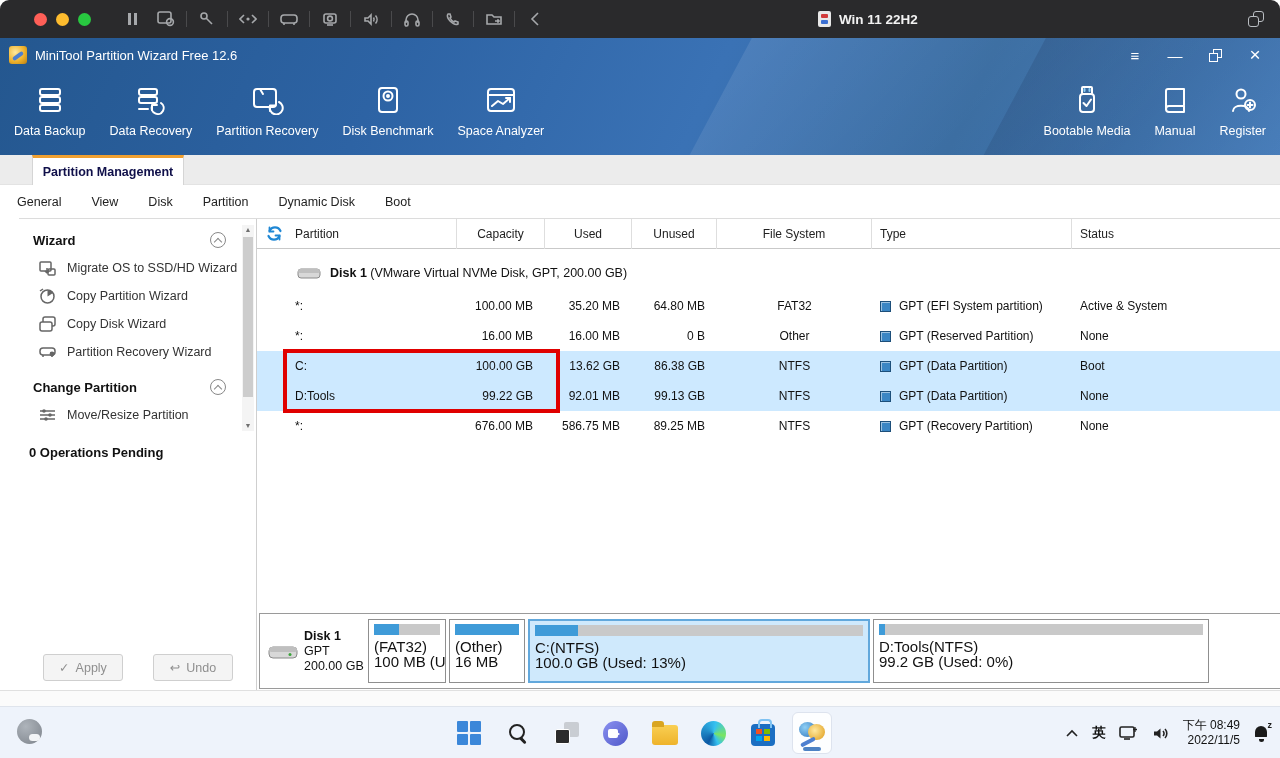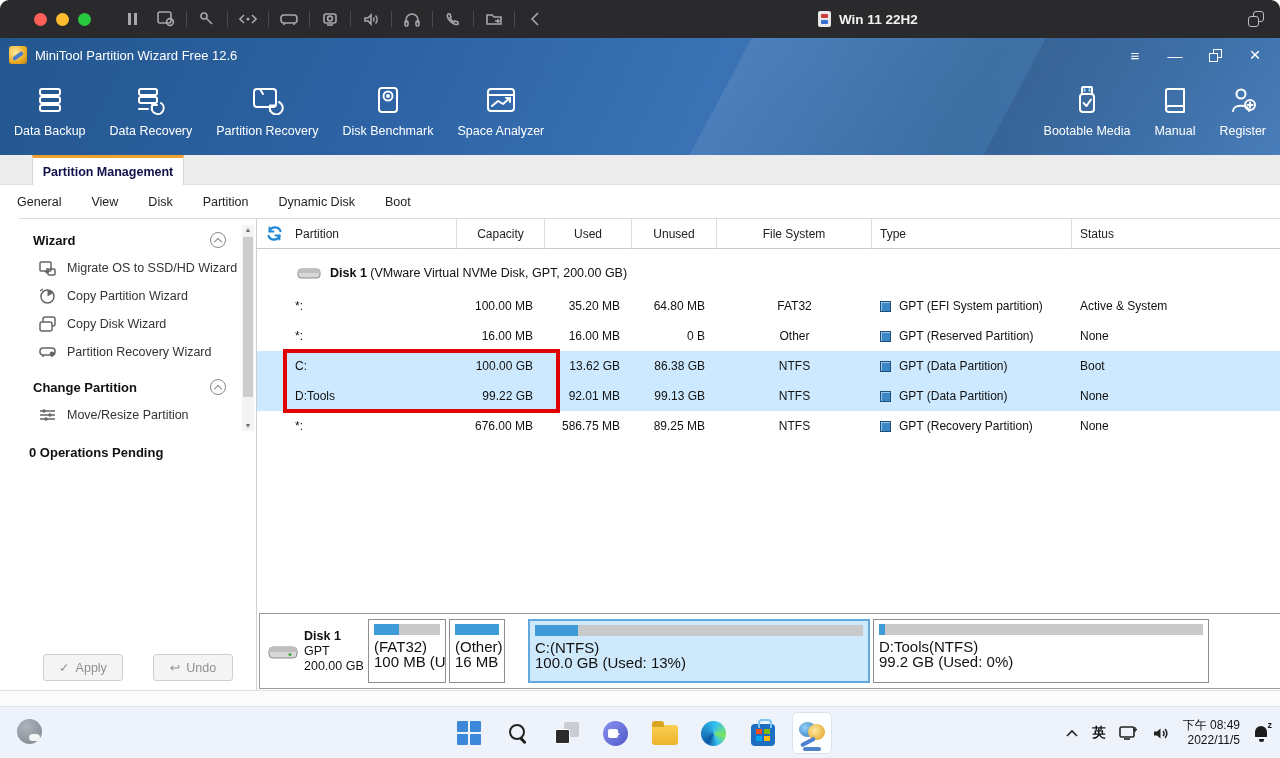--- a/index.html
+++ b/index.html
@@ -561,21 +561,21 @@
               <div>200.00 GB</div>
             </div>
           </div>
           <div class="dm-block" style="left:108px; width:78px;">
             <div class="dm-bar">
                 <div class="dm-fill" style="width: 38%;"></div>
               </div>
             <div class="dm-l">(FAT32)</div>
             <div class="dm-l">100 MB (Usec</div>
           </div>
-          <div class="dm-block" style="left:189px; width:56px;">
+          <div class="dm-block" style="left:189px; width:76px;">
             <div class="dm-bar">
                 <div class="dm-fill" style="width: 100%;"></div>
               </div>
             <div class="dm-l">(Other)</div>
             <div class="dm-l">16 MB</div>
           </div>
           <div class="dm-block sel" style="left:268px; width:342px;">
             <div class="dm-bar">
                 <div class="dm-fill" style="width: 13%;"></div>
               </div>

